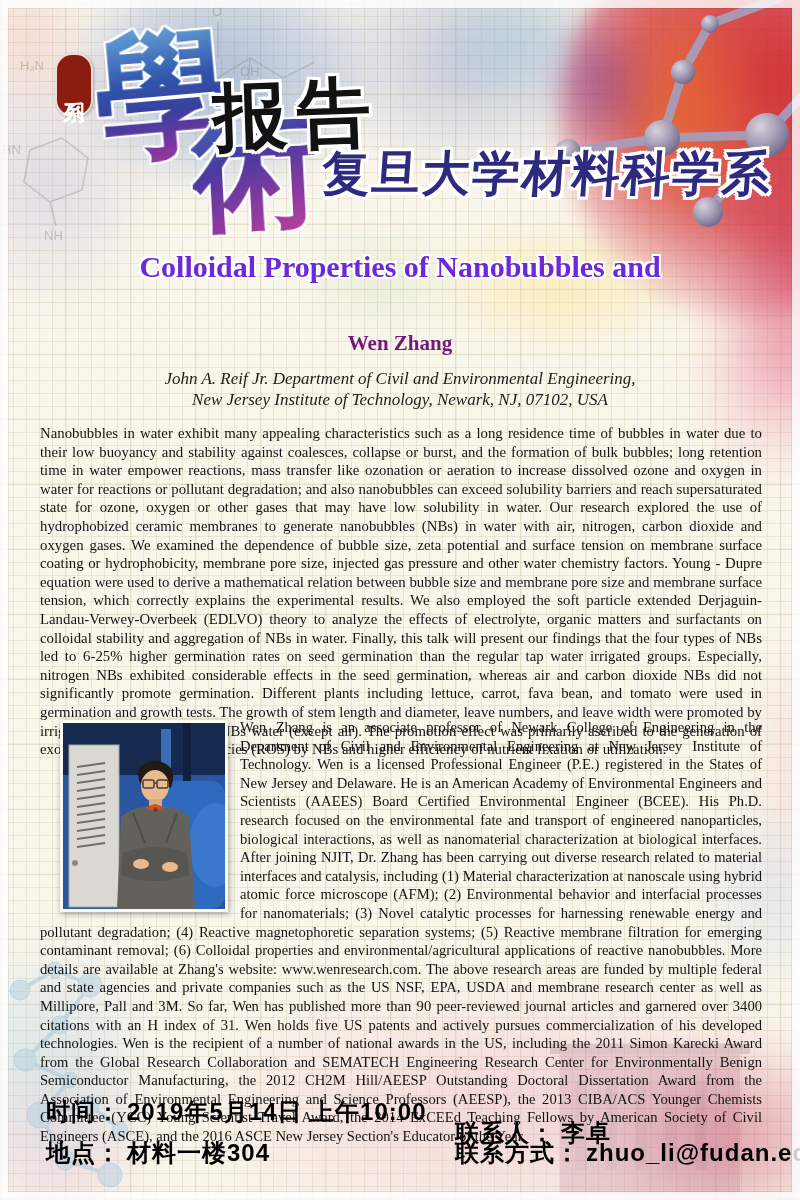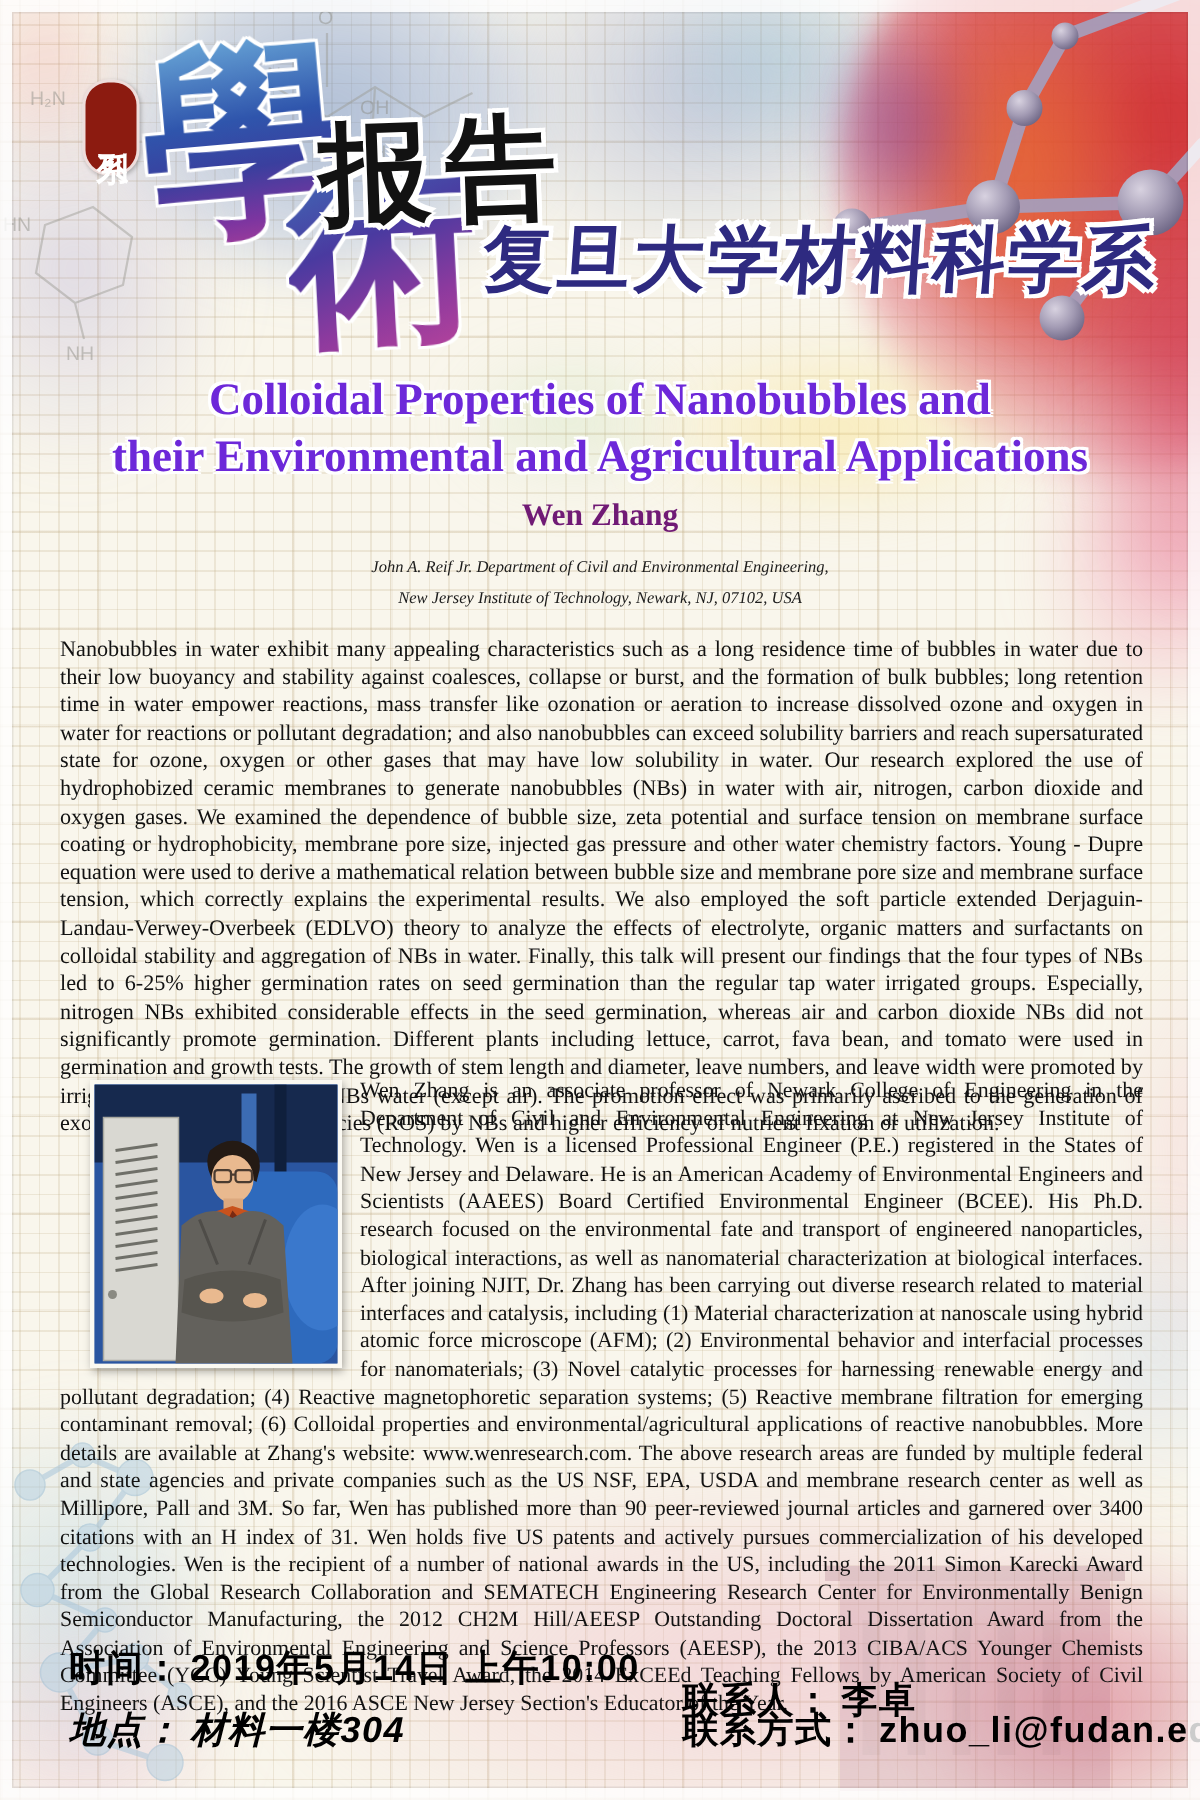--- a/index.html
+++ b/index.html
@@ -70,37 +70,37 @@
   .dept{
     position:absolute;left:322px;top:150px;z-index:6;
     font-family:"Liberation Sans",sans-serif;font-weight:900;font-size:48px;line-height:1;
     color:#2e2a80;letter-spacing:2px;transform:skewX(-4deg);
   }
   .title{position:absolute;left:0;top:248px;width:100%;text-align:center;z-index:6;
     font-weight:700;font-size:30px;line-height:38px;color:#6d28d9;}
   .speaker{position:absolute;left:0;top:331px;width:100%;text-align:center;z-index:6;
     font-weight:700;font-size:21px;color:#701a75;}
   .affil{position:absolute;left:0;top:368px;width:100%;text-align:center;z-index:6;
-    font-style:italic;font-size:11px;line-height:21px;color:#1c1c1c;}
+    font-style:italic;font-size:17px;line-height:21px;color:#1c1c1c;}
   .abstract{
     position:absolute;left:40px;top:424px;width:722px;margin:0;z-index:6;
     font-size:14.8px;line-height:18.6px;text-align:justify;color:#121212;
   }
   .bio-wrap{
     position:absolute;left:40px;top:718px;width:722px;z-index:6;
     font-size:14.6px;line-height:18.6px;text-align:justify;color:#121212;
   }
   .photo{
     float:left;width:162px;height:186px;margin:2px 12px 4px 20px;
     border:3px solid #fbf9f2;box-shadow:1px 2px 6px rgba(0,0,0,.35);background:#2a55a0;
   }
   .info{position:absolute;z-index:6;font-family:"Liberation Sans",sans-serif;font-weight:700;
     font-size:24px;color:#000;letter-spacing:1px;white-space:nowrap;}
   .info .val{margin-left:6px;text-align:right;}
-  .r1l{left:46px;top:1096px;} .r2l{left:46px;top:1137px;font-style:italic;}
+  .r1l{left:46px;top:1096px;} .r2l{left:46px;top:1137px;}
   .r1r{left:455px;top:1096px;margin-top:21px;} .r2r{left:455px;top:1137px;}
   .frame{position:absolute;inset:0;z-index:9;pointer-events:none;
     border:8px solid rgba(255,255,255,.8);box-shadow:inset 0 0 0 1px rgba(0,0,0,.08);}
 </style>
 </head>
 <body>
 
 <div class="poster">
 
   <div class="grid-texture"></div>
@@ -212,21 +212,20 @@
   </svg>
 
   <div class="badge">系列</div>
   <div class="cal char-xue">學</div>
   <div class="cal char-shu">術</div>
   <div class="report outline-w3">报告</div>
   <div class="dept outline-w3">复旦大学材料科学系</div>
 
   <div class="title outline-w">
     <div>Colloidal Properties of Nanobubbles and</div>
-    <div>their Environmental and Agricultural Applications</div>
   </div>
 
   <div class="speaker">Wen Zhang</div>
 
   <div class="affil">
     <div>John A. Reif Jr. Department of Civil and Environmental Engineering,</div>
     <div>New Jersey Institute of Technology, Newark, NJ, 07102, USA</div>
   </div>
 
   <p class="abstract">Nanobubbles in water exhibit many appealing characteristics such as a long residence time of bubbles in water due to their low buoyancy and stability against coalesces, collapse or burst, and the formation of bulk bubbles; long retention time in water empower reactions, mass transfer like ozonation or aeration to increase dissolved ozone and oxygen in water for reactions or pollutant degradation; and also nanobubbles can exceed solubility barriers and reach supersaturated state for ozone, oxygen or other gases that may have low solubility in water. Our research explored the use of hydrophobized ceramic membranes to generate nanobubbles (NBs) in water with air, nitrogen, carbon dioxide and oxygen gases. We examined the dependence of bubble size, zeta potential and surface tension on membrane surface coating or hydrophobicity, membrane pore size, injected gas pressure and other water chemistry factors. Young - Dupre equation were used to derive a mathematical relation between bubble size and membrane pore size and membrane surface tension, which correctly explains the experimental results. We also employed the soft particle extended Derjaguin-Landau-Verwey-Overbeek (EDLVO) theory to analyze the effects of electrolyte, organic matters and surfactants on colloidal stability and aggregation of NBs in water. Finally, this talk will present our findings that the four types of NBs led to 6-25% higher germination rates on seed germination than the regular tap water irrigated groups. Especially, nitrogen NBs exhibited considerable effects in the seed germination, whereas air and carbon dioxide NBs did not significantly promote germination. Different plants including lettuce, carrot, fava bean, and tomato were used in germination and growth tests. The growth of stem length and diameter, leave numbers, and leave width were promoted by irrigation with three types of NBs water (except air). The promotion effect was primarily ascribed to the generation of exogenous reactive oxygen species (ROS) by NBs and higher efficiency of nutrient fixation or utilization.</p>

